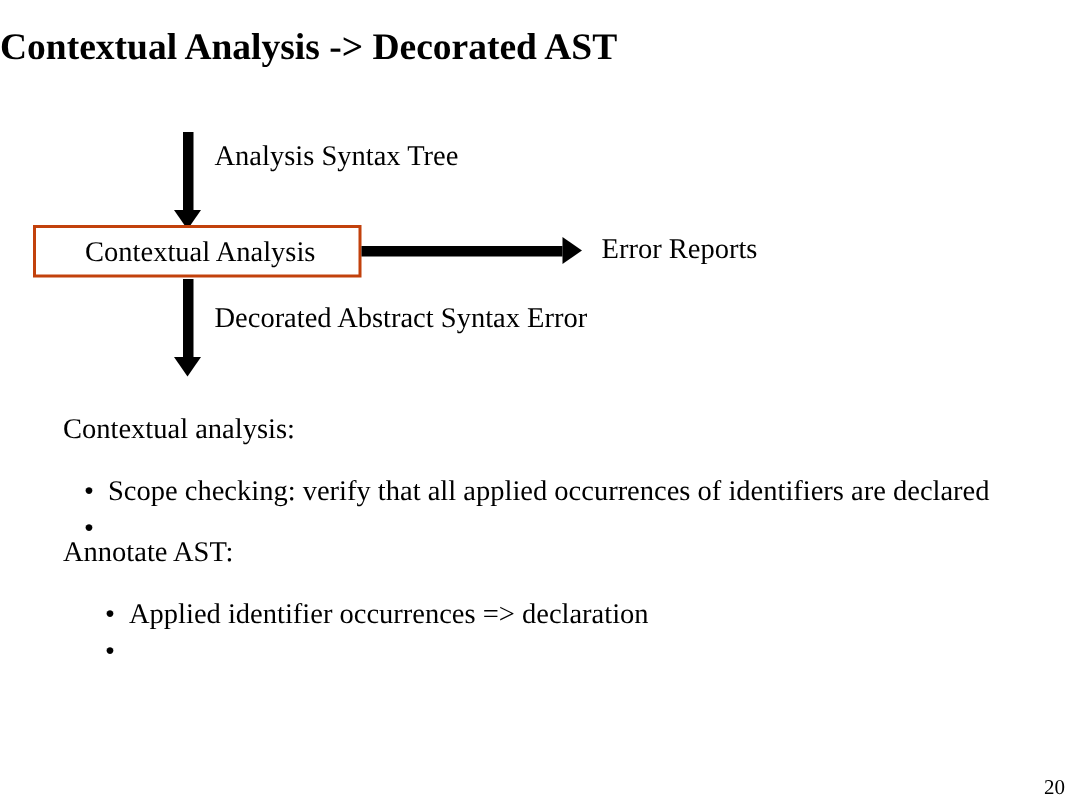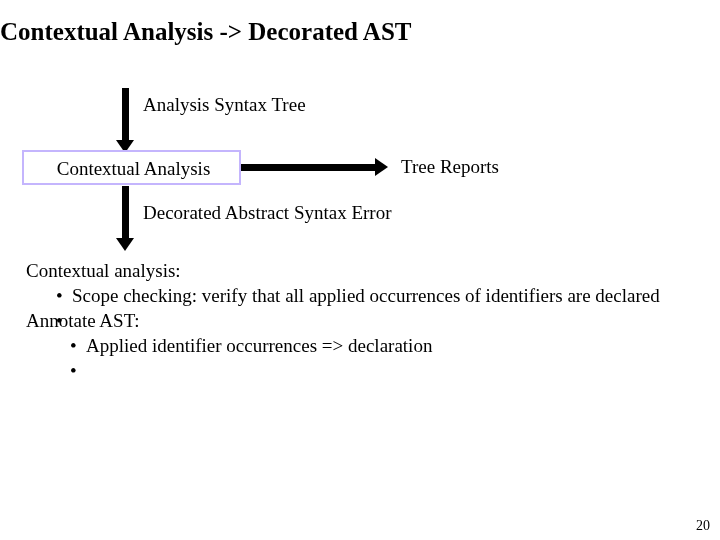--- a/index.html
+++ b/index.html
@@ -44,21 +44,21 @@
     font-size: 19px;
     white-space: nowrap;
   }
 
   .box-ca {
     position: absolute;
     left: 22px;
     top: 150px;
     width: 219px;
     height: 35px;
-    border: 2px solid #c4b5fd;
+    border: 2px solid #c2410c;
     box-sizing: border-box;
     background: #ffffff;
   }
   .box-ca-label {
     position: absolute;
     left: 0;
     top: 0;
     width: 219px;
     height: 35px;
     line-height: 33px;
@@ -173,21 +173,21 @@
     top: 0;
   }
   .bullet-item-indent {
     padding-left: 60px;
   }
   .bullet-item-indent .bullet-dot {
     left: 44px;
   }
   .plain-line {
     padding-left: 0;
-    margin: 0;
+    margin: 16px;
   }
 
   .page-number {
     position: absolute;
     right: 10px;
     bottom: 6px;
     font-size: 14px;
     font-family: "Liberation Serif", serif;
   }
 </style>
@@ -201,21 +201,21 @@
   <div class="ast-label">Analysis Syntax Tree</div>
 
   <div class="arrow-down-1"></div>
 
   <div class="box-ca">
     <div class="box-ca-label">Contextual Analysis</div>
   </div>
 
   <div class="arrow-right"></div>
 
-  <div class="err-label">Tree Reports</div>
+  <div class="err-label">Error Reports</div>
 
   <div class="arrow-down-2"></div>
 
   <div class="dast-label">Decorated Abstract Syntax Error</div>
 
   <div class="body-text">
     <p class="lead plain-line">Contextual analysis:</p>
     <div class="bullet-list">
       <div class="bullet-item">
         <span class="bullet-dot">•</span>

